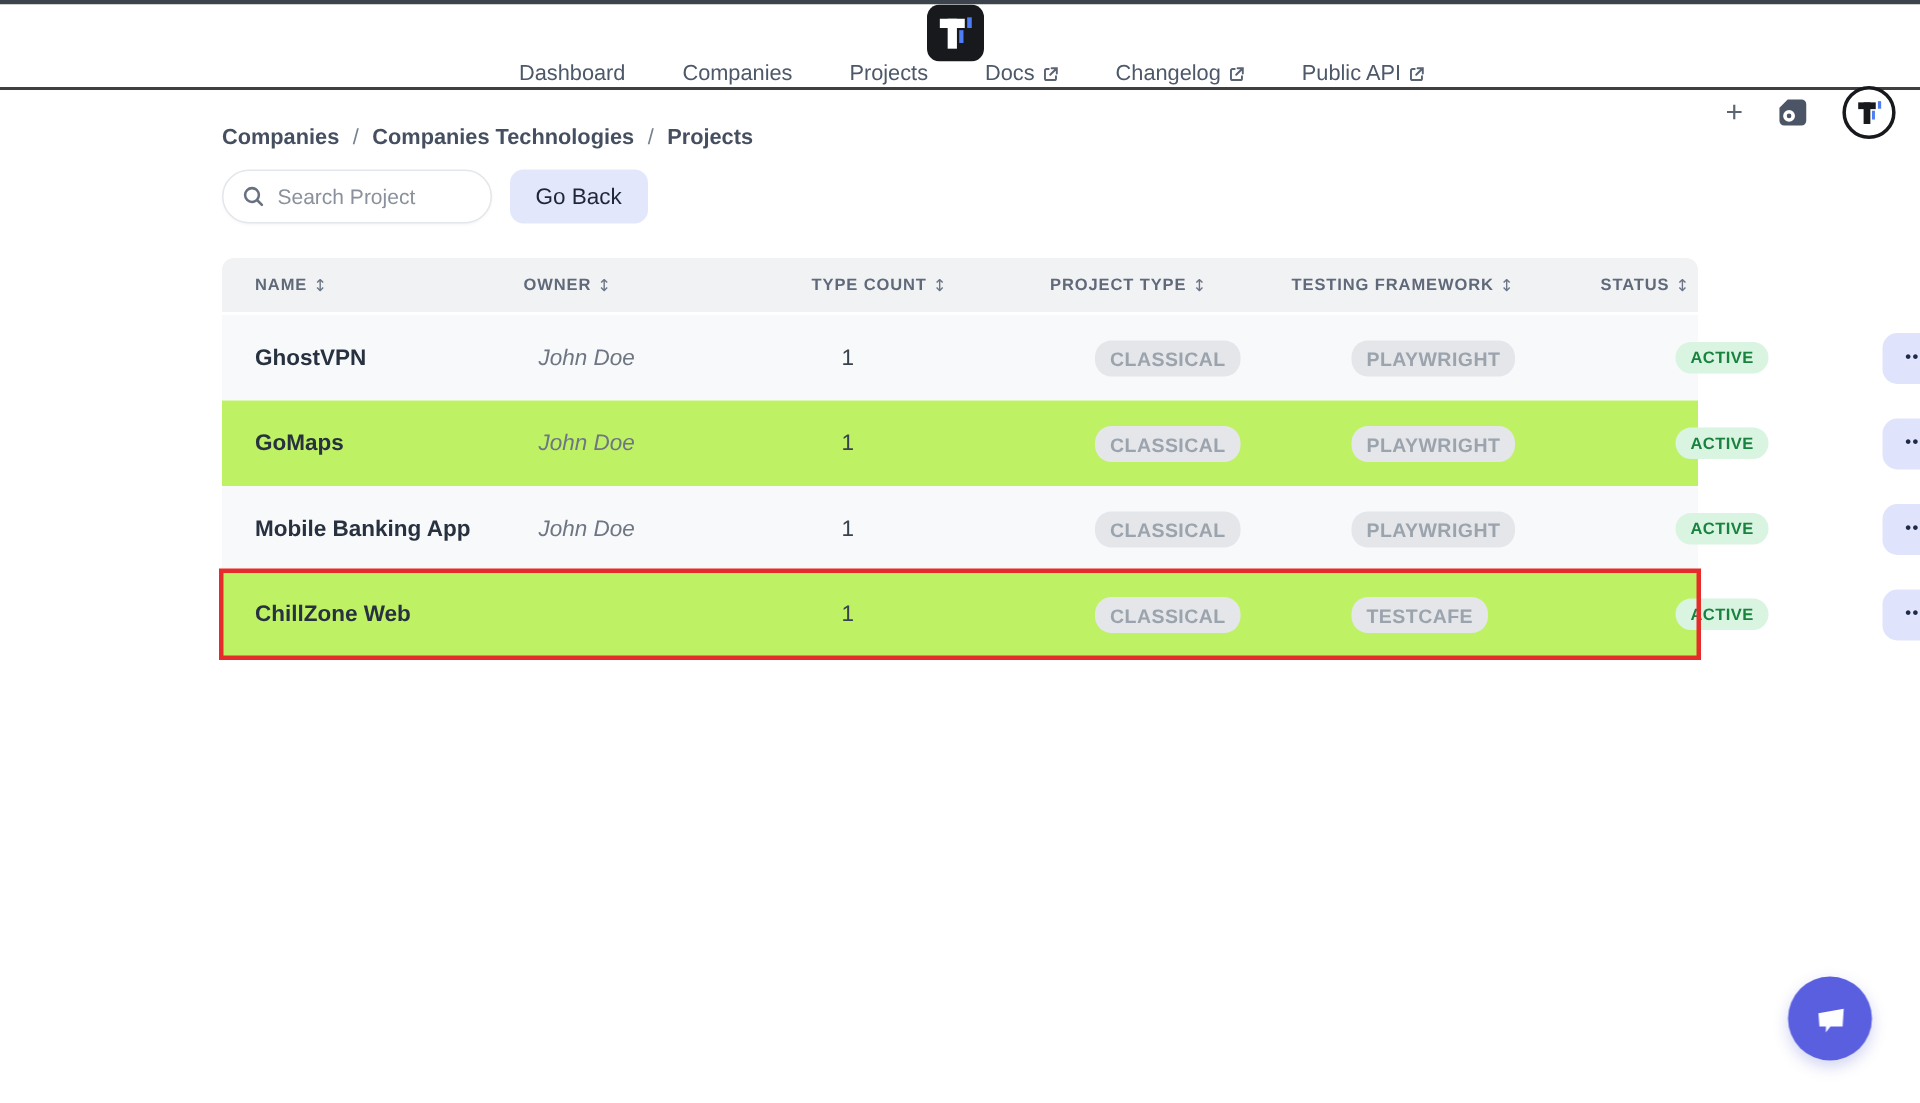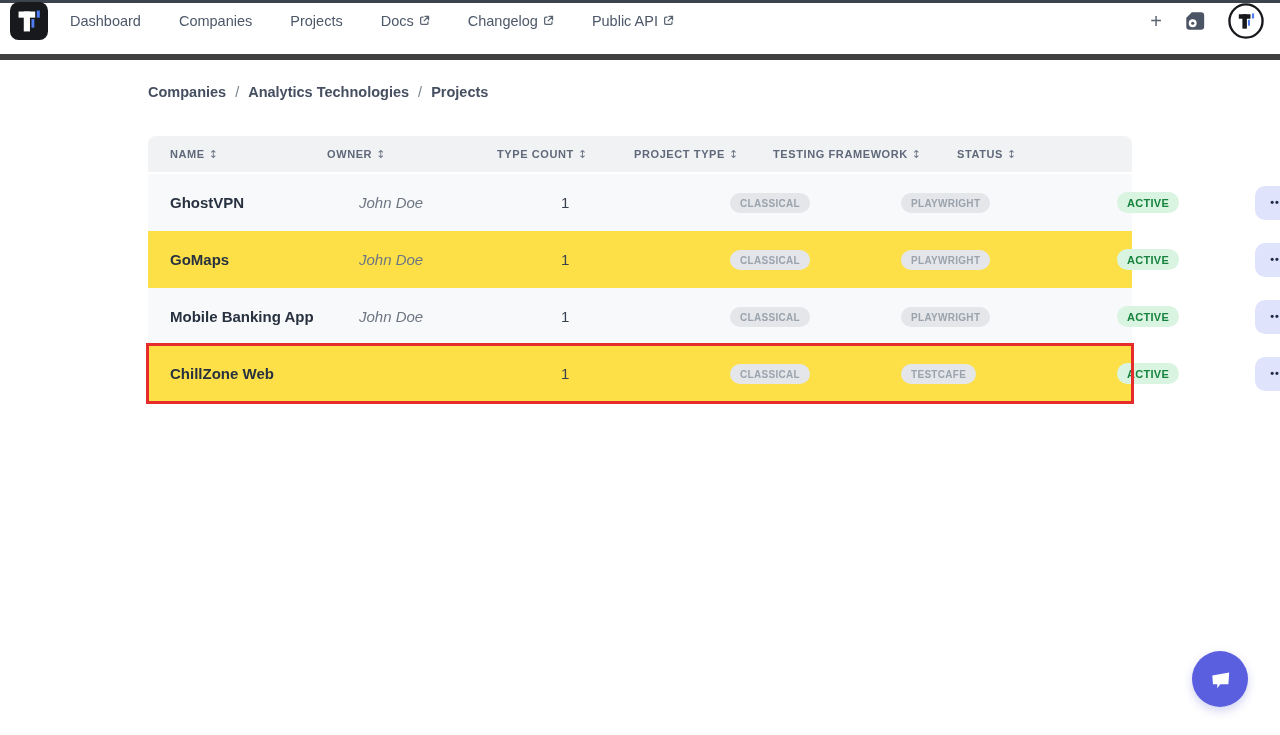--- a/index.html
+++ b/index.html
@@ -2,22 +2,22 @@
 <html><head>
 <meta charset="utf-8">
 <style>
   * { margin:0; padding:0; box-sizing:border-box; }
   html,body { width:1280px; height:735px; background:#ffffff;
     font-family:"Liberation Sans","DejaVu Sans",sans-serif; overflow:hidden; }
 
   .top-strip { height:3px; background:#3d434d; }
 
   
-  .navbar { height:57px; background:#ffffff; border-bottom:6px solid #404040;
-    display:flex; align-items:center; padding:0 16px 16px 10px; }
+  .navbar { height:57px; background:#ffffff; border-bottom:2px solid #404040;
+    display:flex; align-items:center; padding:0 16px 16px 10px;flex-direction:column; }
   .logo-box { width:38px; height:38px; flex:0 0 auto; cursor:pointer; }
   .nav-links { display:flex; align-items:center; gap:38px; margin-left:22px; }
   .nav-link { font-size:14.5px; color:#4d5869; font-weight:400; cursor:pointer;
     display:flex; align-items:center; gap:5px; white-space:nowrap; }
   .nav-right { margin-left:auto; display:flex; align-items:center; gap:22px; }
   .plus-icon { font-size:20px; color:#5a6472; font-weight:400; cursor:pointer; line-height:1; }
   .blob-icon { cursor:pointer; display:flex; }
   .avatar { width:36px; height:36px; cursor:pointer; display:flex; }
 
   
@@ -38,35 +38,35 @@
   .search-box input::placeholder { color:#8a919c; }
   .go-back-btn { height:36px; padding:0 17px; border:none; border-radius:9px;
     background:#e3e7fb; color:#1e2738; font-size:15px; font-weight:400;
     font-family:inherit; cursor:pointer; }
 
   
   .table { margin-top:23px; width:984px; }
   .grid-cols { display:grid;
     grid-template-columns:179px 170px 137px 139px 184px 106px 69px; align-items:center; }
   .thead { height:38px; background:#f1f2f4; border-radius:8px 8px 0 0;
-    border-bottom:2px solid #ffffff; }
+    border-bottom:2px solid #ffffff;gap:22px; }
   .th { font-size:11px; font-weight:700; letter-spacing:0.6px; color:#5f6979;
     display:flex; align-items:center; gap:4px; cursor:pointer; }
   .th:first-child { padding-left:22px; }
   .sort-icon { font-family:"DejaVu Sans",sans-serif; font-size:11px; color:#6b7585; font-weight:400; }
 
   .row { height:57px;gap:32px; }
   .row.odd { background:#f8f9fa; }
-  .row.even { background:#fde047; }
+  .row.even { background:#bef264; }
   .row.highlighted { outline:3px solid #e62c2a; outline-offset:-1px; }
   .cell-name { padding-left:22px; font-size:15px; font-weight:700; color:#28313f; }
   .cell-owner { font-size:15px; color:#6e7683;font-style:italic; }
   .cell-count { font-size:15px; color:#39434f; }
   .badge { display:inline-block; padding:5px 10px 4px; border-radius:11px;
-    font-size:10px; font-weight:700; letter-spacing:0.3px; white-space:nowrap; }
+    font-size:13px; font-weight:700; letter-spacing:0.3px; white-space:nowrap; }
   .badge-gray { background:#e4e6ea; color:#9ba3ad; }
   .badge-green { background:#d9f4e0; color:#17833f; font-size:11px; }
   .redacted-owner { width:122px; height:16px; border-radius:3px;
     background:linear-gradient(90deg,#dfe2e6 0%,#eceef1 45%,#e3e6ea 80%,#f2f3f5 100%);
     filter:blur(3px); }
   .actions-cell { display:flex; }
   .ellipsis-btn { width:45px; height:34px; border:none; border-radius:10px;
     background:#dfe3fb; color:#1f2a47; font-size:11px; font-weight:700;
     letter-spacing:1px; cursor:pointer; font-family:inherit; line-height:1; }
 
@@ -144,26 +144,36 @@
       </svg>
     </span>
   </div>
 </header>
 
 <main class="content">
 
   <div class="breadcrumb">
     <span class="crumb">Companies</span>
     <span class="crumb-sep">/</span>
-    <span class="crumb">Analytics Technologies</span>
+    <span class="crumb">Companies Technologies</span>
     <span class="crumb-sep">/</span>
     <span class="crumb">Projects</span>
   </div>
 
   <div class="title-row">
+    <div class="title-controls">
+      <div class="search-box">
+        <svg width="16" height="16" viewBox="0 0 16 16" fill="none" stroke="#697180" stroke-width="1.7" stroke-linecap="round">
+          <circle cx="7" cy="7" r="4.6"></circle>
+          <path d="M10.5 10.5 L13.6 13.6"></path>
+        </svg>
+        <input type="text" placeholder="Search Project" style="">
+      </div>
+      <button class="go-back-btn">Go Back</button>
+    </div>
   </div>
 
   <section class="table">
 
     <div class="thead grid-cols">
       <span class="th">
         <span>NAME</span>
         <span class="sort-icon">↕</span>
       </span>
       <span class="th">

